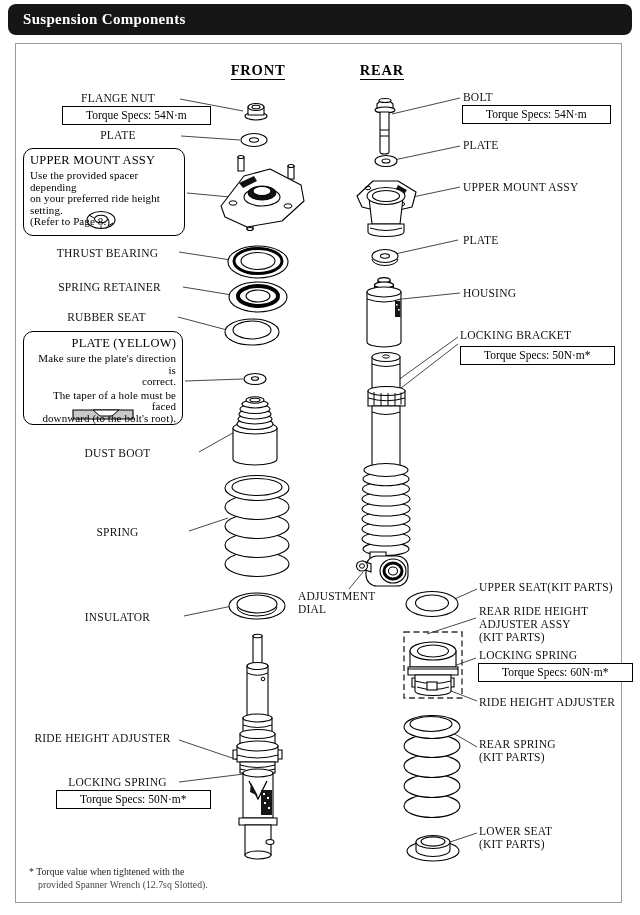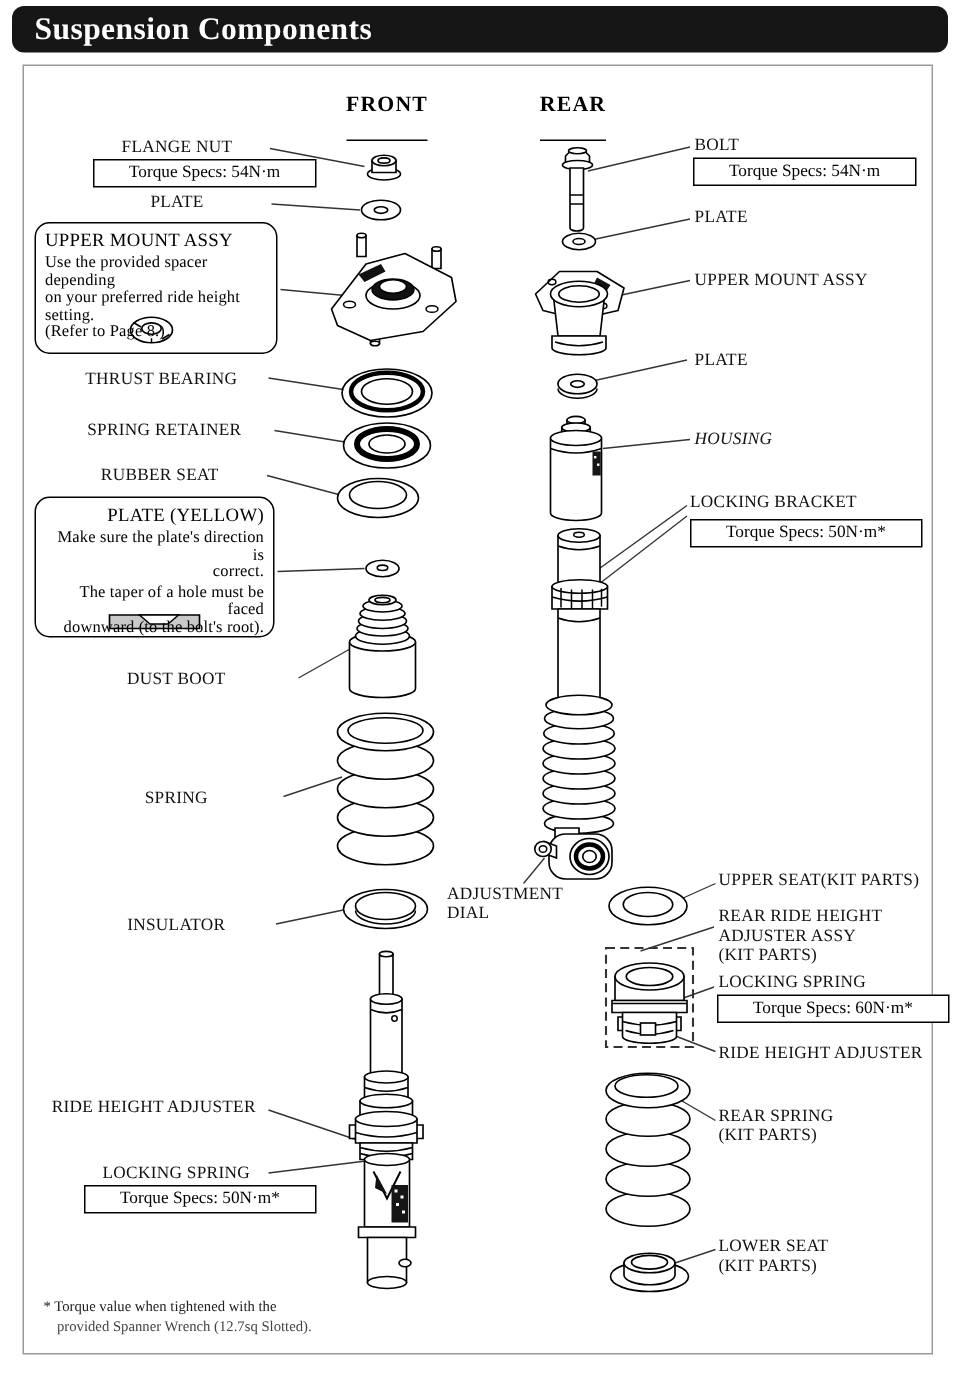--- a/index.html
+++ b/index.html
@@ -1,30 +1,30 @@
 <!DOCTYPE html>
 <html><head>
 <meta charset="utf-8">
 <style>
   html,body { margin:0; padding:0; background:#fff; }
   .page { position:relative; width:640px; height:915px; background:#fff; overflow:hidden;
           font-family:"Liberation Serif", serif; }
   .titlebar { position:absolute; left:8px; top:4px; width:624px; height:31px;
               background:#161616; border-radius:8px; color:#fff;
-              font-size:21px; font-weight:bold; line-height:31px; padding-left:15px;
+              font-size:15px; font-weight:bold; line-height:31px; padding-left:15px;
               box-sizing:border-box; letter-spacing:0.3px; }
   .frame { position:absolute; left:15px; top:43px; width:607px; height:860px;
            border:1.5px solid #9a9a9a; box-sizing:border-box; }
   svg.canvas { position:absolute; left:0; top:0; z-index:1; }
   .lbl { position:absolute; z-index:2; font-size:11.5px; line-height:12.5px;
          letter-spacing:0.2px; color:#111; white-space:nowrap; }
   .r { text-align:center; }
   .hdr { position:absolute; z-index:2; font-size:14.5px; font-weight:bold;
          letter-spacing:0.8px; text-align:center; }
-  .hdr span { border-bottom:1.7px solid #000; padding-bottom:15px; }
+  .hdr span { border-bottom:1.7px solid #000; padding-bottom:1px; }
   .tq { position:absolute; z-index:2; border:1px solid #000; background:#fff;
         font-size:11.5px; line-height:14px; padding:1px 23px 2px; white-space:nowrap; }
   .note { position:absolute; z-index:2; border:1.5px solid #000; border-radius:10px;
           padding:3px 6px; box-sizing:border-box; background:transparent; }
   .note .nt { font-size:12.5px; letter-spacing:0.2px; margin:1px 0 2px; }
   .note .bl { font-size:11px; line-height:11.6px; letter-spacing:0.1px; }
   .gap { margin-top:2px; }
   .foot { position:absolute; z-index:2; font-size:9.8px; line-height:12px; color:#222;
           white-space:nowrap; }
 </style>
@@ -347,21 +347,21 @@
   <div class="lbl r" style="left:58px; top:611px; width:119px;">INSULATOR</div>
   <div class="lbl r" style="left:28px; top:732px; width:149px;">RIDE HEIGHT ADJUSTER</div>
   <div class="lbl r" style="left:58px; top:776px; width:119px;">LOCKING SPRING</div>
   <div class="tq" style="left:56px; top:790px;">Torque Specs: 50N·m*</div>
 
   <div class="lbl" style="left:463px; top:91px;">BOLT</div>
   <div class="tq" style="left:462px; top:105px;">Torque Specs: 54N·m</div>
   <div class="lbl" style="left:463px; top:139px;">PLATE</div>
   <div class="lbl" style="left:463px; top:181px;">UPPER MOUNT ASSY</div>
   <div class="lbl" style="left:463px; top:234px;">PLATE</div>
-  <div class="lbl" style="left:463px; top:287px;font-style:italic;">HOUSING</div>
+  <div class="lbl" style="left:463px; top:287px;">HOUSING</div>
   <div class="lbl" style="left:460px; top:329px;">LOCKING BRACKET</div>
   <div class="tq" style="left:460px; top:346px;">Torque Specs: 50N·m*</div>
 
   <div class="lbl" style="left:298px; top:590px;">
     <span>ADJUSTMENT</span><br>
     <span>DIAL</span>
   </div>
 
   <div class="lbl" style="left:479px; top:581px;">UPPER SEAT(KIT PARTS)</div>
 

